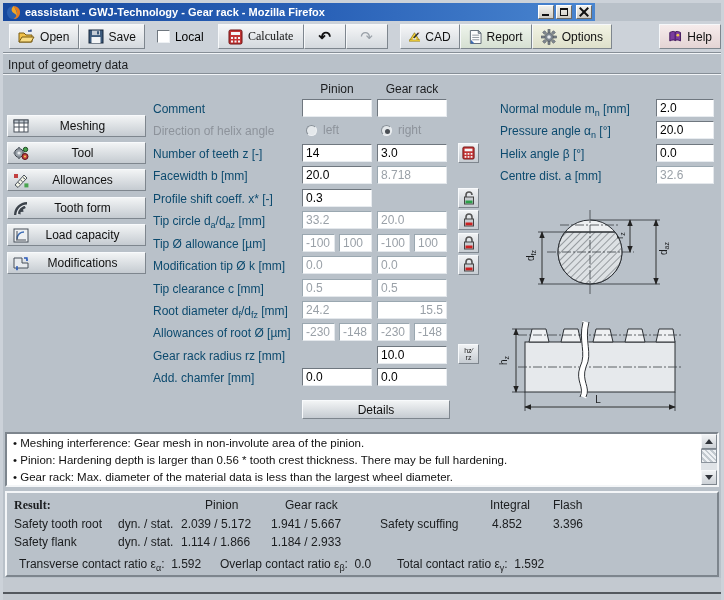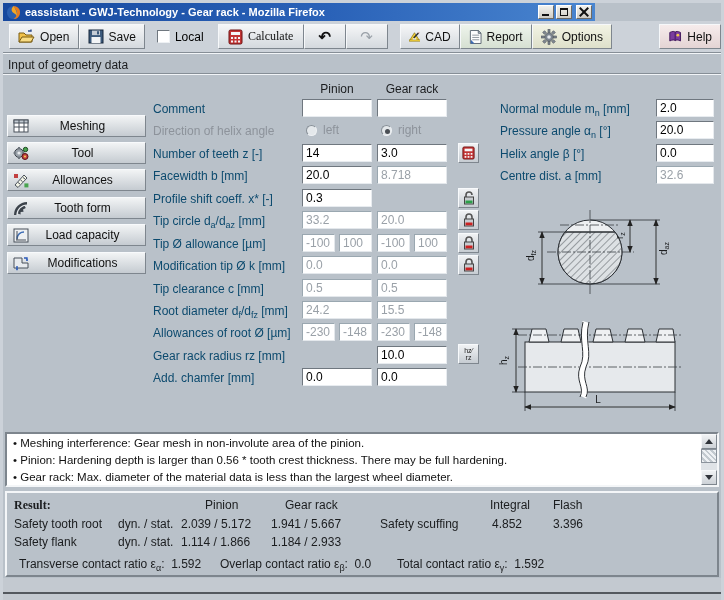--- a/index.html
+++ b/index.html
@@ -400,38 +400,41 @@
   </div>
 
   <div class="lbl" style="top:282px;">Tip clearance c [mm]</div>
   <input class="inp dis" style="left: 302px; top: 279px; width: 70px;" value="0.5">
   <input class="inp dis" style="left: 377px; top: 279px; width: 70px;" value="0.5">
 
   <div class="lbl" style="top:304px;">
     <span>Root diameter d</span><sub>f</sub><span>/d</span><sub>fz</sub><span> [mm]</span>
   </div>
   <input class="inp dis" style="left: 302px; top: 301px; width: 70px;" value="24.2">
-  <input class="inp dis" style="left: 377px; top: 301px; width: 70px;" value="15.5">
+  <input class="inp dis" style="left: 377px; top: 301px; width: 70px; text-align: right;" value="15.5">
 
   <div class="lbl" style="top:326px;">Allowances of root Ø [µm]</div>
   <input class="inp dis" style="left: 302px; top: 323px; width: 33px;" value="-230">
   <input class="inp dis" style="left: 339px; top: 323px; width: 33px;" value="-148">
   <input class="inp dis" style="left: 377px; top: 323px; width: 33px;" value="-230">
   <input class="inp dis" style="left: 414px; top: 323px; width: 33px;" value="-148">
 
   <div class="lbl" style="top:349px;">Gear rack radius rz [mm]</div>
   <input class="inp" style="left: 377px; top: 346px; width: 70px;" value="10.0">
   <div class="sbtn" style="top:344px;">
     <span class="frac"><span>hz</span><span>⁄</span><br><span>rz</span></span>
   </div>
 
   <div class="lbl" style="top:371px;">Add. chamfer [mm]</div>
   <input class="inp" style="left: 302px; top: 368px; width: 70px;" value="0.0">
   <input class="inp" style="left: 377px; top: 368px; width: 70px;" value="0.0">
 
+  <div class="details-btn">
+    <span>Details</span>
+  </div>
 
   <div class="lbl" style="left:500px;top:102px;">
     <span>Normal module m</span><sub>n</sub><span> [mm]</span>
   </div>
   <input class="inp" style="left: 656px; top: 99px; width: 58px;" value="2.0">
 
   <div class="lbl" style="left:500px;top:124px;">
     <span>Pressure angle α</span><sub>n</sub><span> [°]</span>
   </div>
   <input class="inp" style="left: 656px; top: 121px; width: 58px;" value="20.0">

